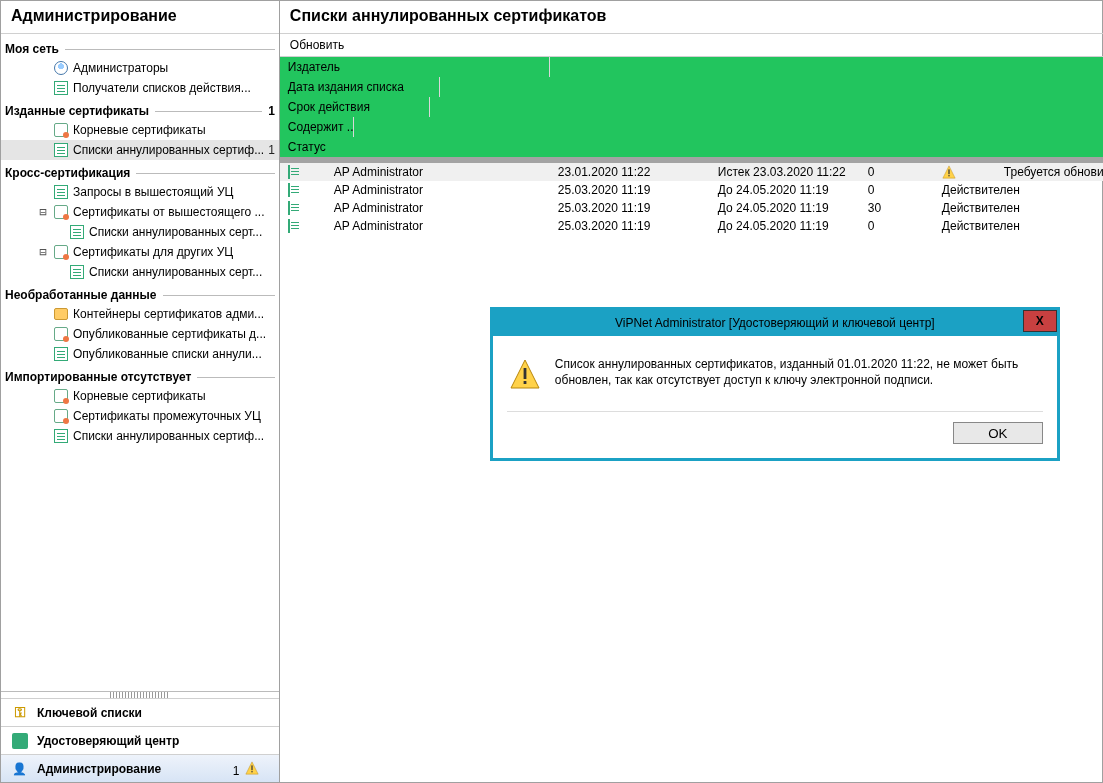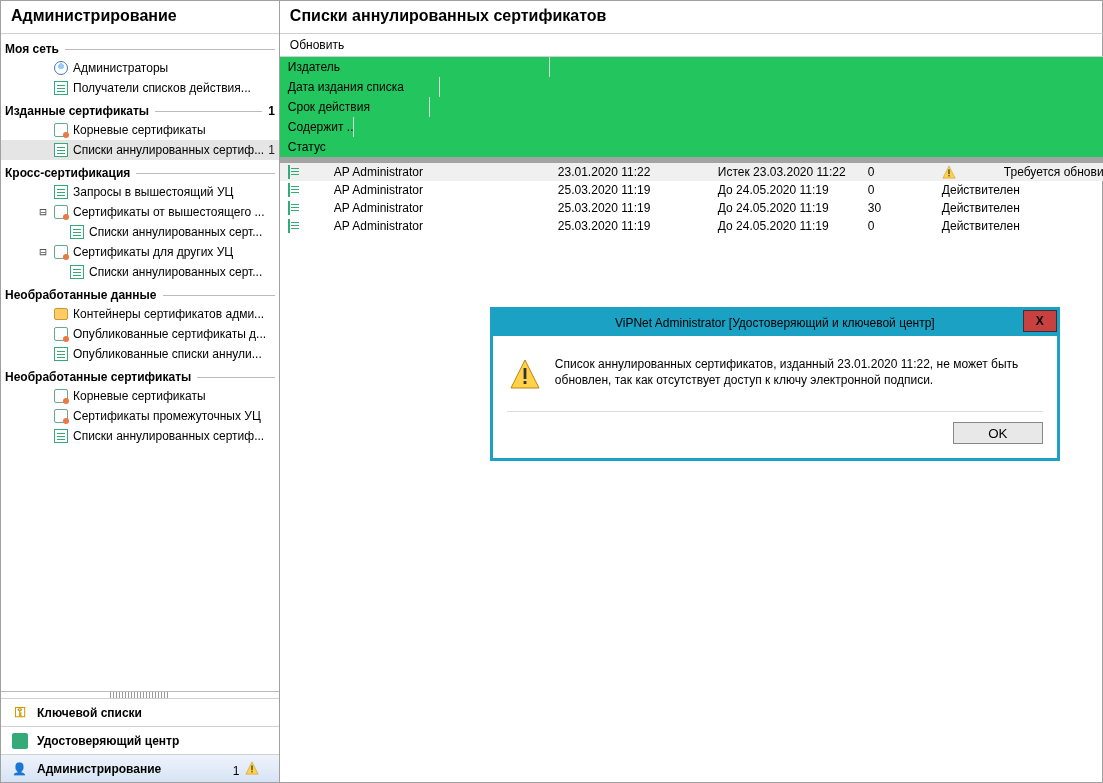--- a/index.html
+++ b/index.html
@@ -171,21 +171,21 @@
           <span class="lbl">Опубликованные сертификаты д...</span>
         </div>
         <div class="node indent1">
           <span class="exp"></span>
           <span class="ic">
             <span class="ico-list"></span>
           </span>
           <span class="lbl">Опубликованные списки аннули...</span>
         </div>
         <div class="section-hdr">
-          <span class="label">Необработанные сертификаты</span>
+          <span class="label">Импортированные отсутствует</span>
           <span class="line"></span>
         </div>
         <div class="node indent1">
           <span class="exp"></span>
           <span class="ic">
             <span class="ico-cert"></span>
           </span>
           <span class="lbl">Корневые сертификаты</span>
         </div>
         <div class="node indent1">
@@ -312,21 +312,21 @@
             </div>
         </div>
         <div class="dialog-body">
           <div class="warn">
             <svg viewBox="0 0 32 32">
                 <polygon points="16,2 30,30 2,30" fill="#ffd24a" stroke="#b8860b" stroke-width="1"></polygon>
                 <rect x="14.6" y="10" width="2.8" height="11" fill="#333"></rect>
                 <rect x="14.6" y="23" width="2.8" height="3" fill="#333"></rect>
               </svg>
           </div>
-          <div class="msg">Список аннулированных сертификатов, изданный 23.01.2020 11:22, не может быть обновлен, так как отсутствует доступ к ключу электронной подписи.</div>
+          <div class="msg">Список аннулированных сертификатов, изданный 01.01.2020 11:22, не может быть обновлен, так как отсутствует доступ к ключу электронной подписи.</div>
         </div>
         <div class="dialog-sep"></div>
         <div class="dialog-buttons">
           <button>OK</button>
         </div>
       </div>
     </div>
   </div>
 </div>
 

